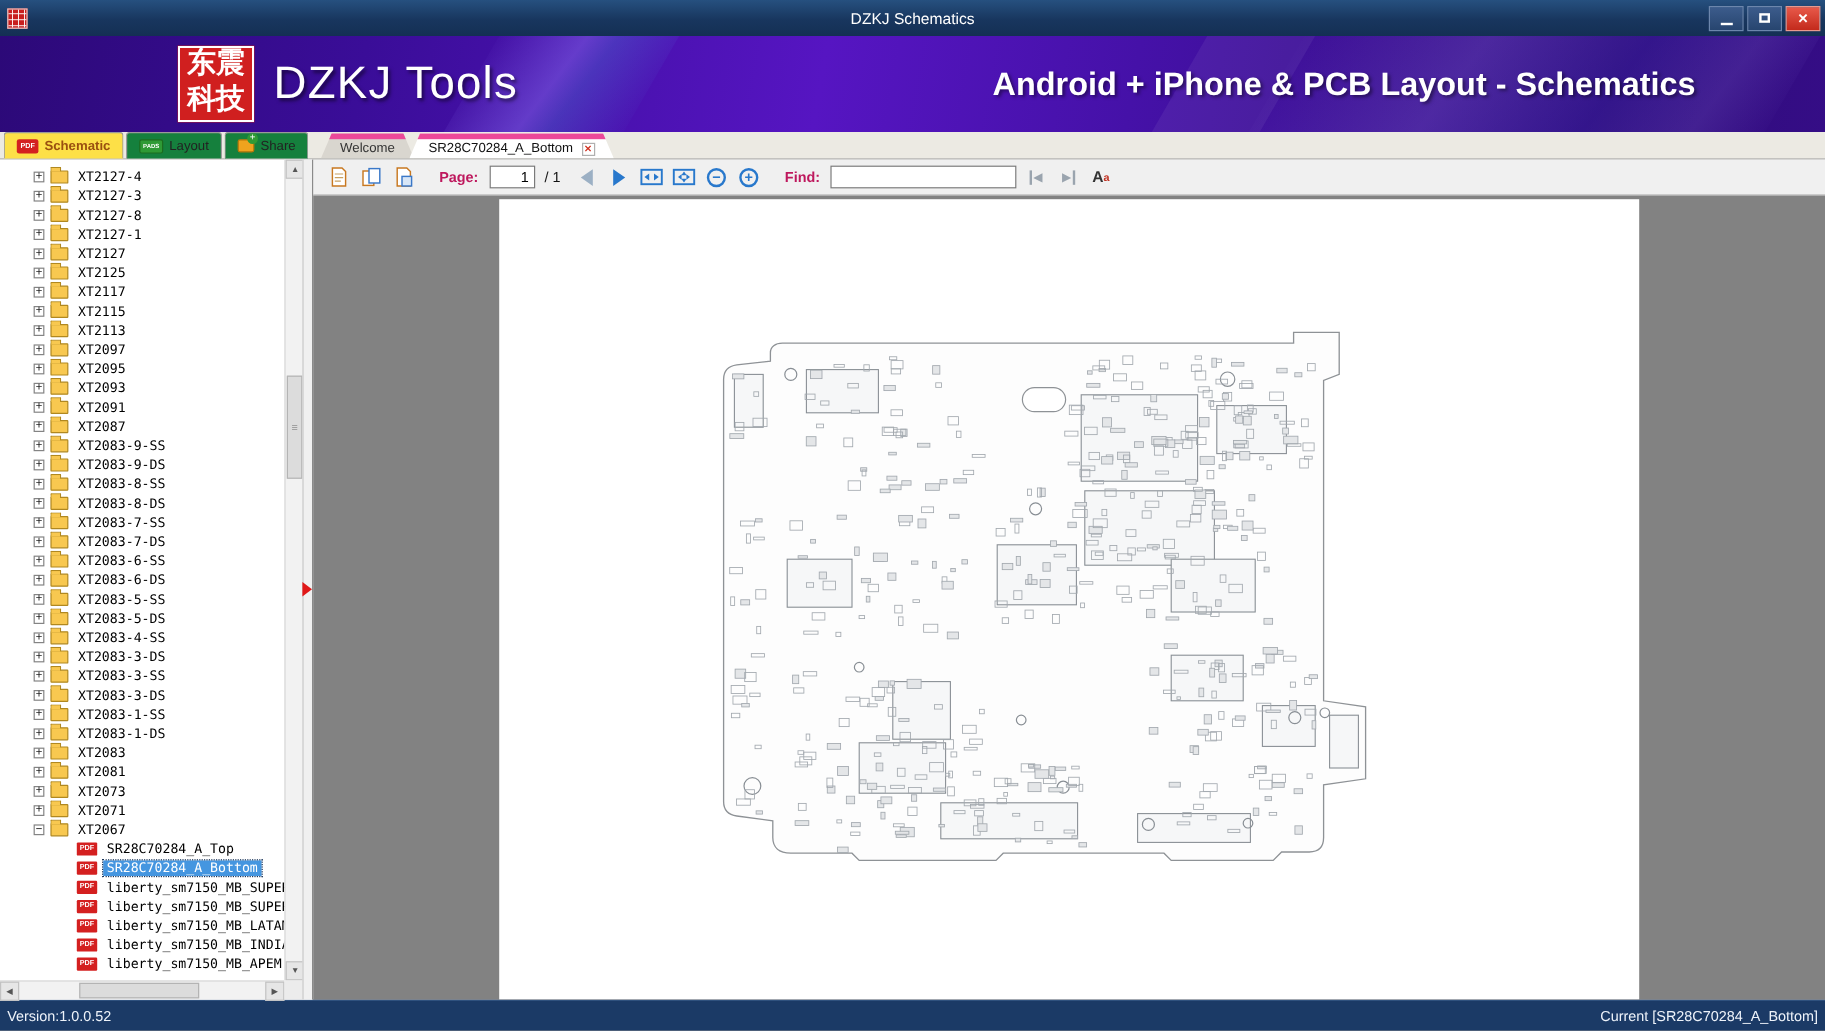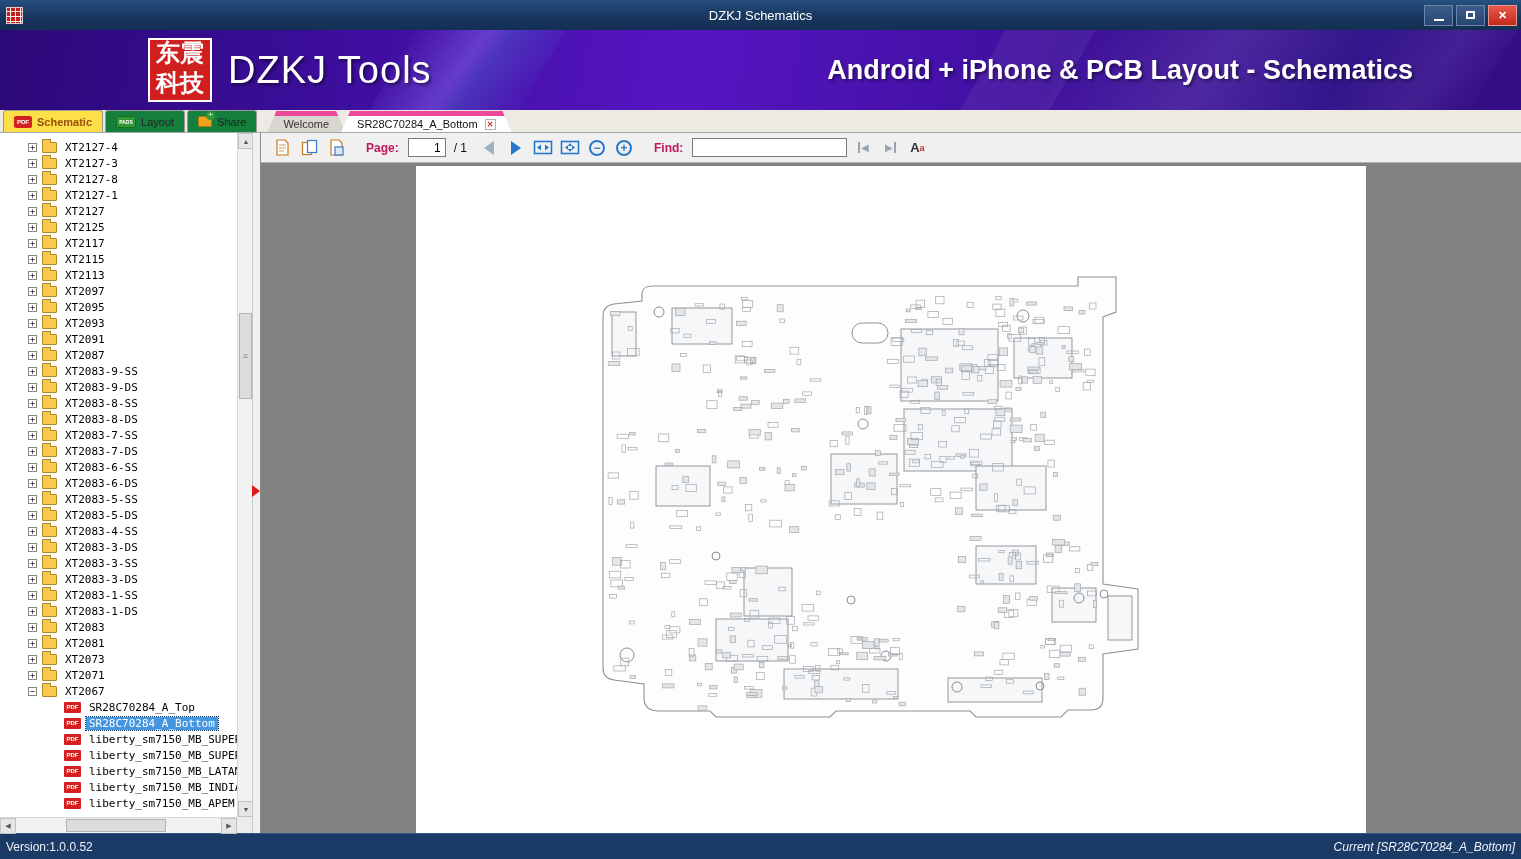--- a/index.html
+++ b/index.html
@@ -91,21 +91,21 @@
   .case-icon { font-size:13px; font-weight:bold; color:#333; position:relative; }
   .case-icon::before { content:"A"; }
   .case-icon::after { content:"a"; color:#c03020; font-size:9px; vertical-align:super; }
 
   .viewer { flex:1; background:#828282; position:relative; overflow:hidden; }
   .pdf-page { position:absolute; left:155px; top:3px; width:950px; height:667px; background:#fff; }
   .board-svg { position:absolute; left:0; top:0; }
 
   
   .statusbar { height:26px; flex:0 0 auto; background:#1b3a66; border-top:1px solid #355784; color:#eef3fa; display:flex; align-items:center; font-size:12px; padding:0 6px; }
-  .status-right { margin-left:auto;font-style:italic; }
+  .status-right { margin-left:auto; }
 </style>
 </head>
 <body>
 
 <div class="window">
 
   <div class="titlebar">
     <div class="app-icon"></div>
     <div class="title-text">DZKJ Schematics</div>
     <div class="win-btns">

